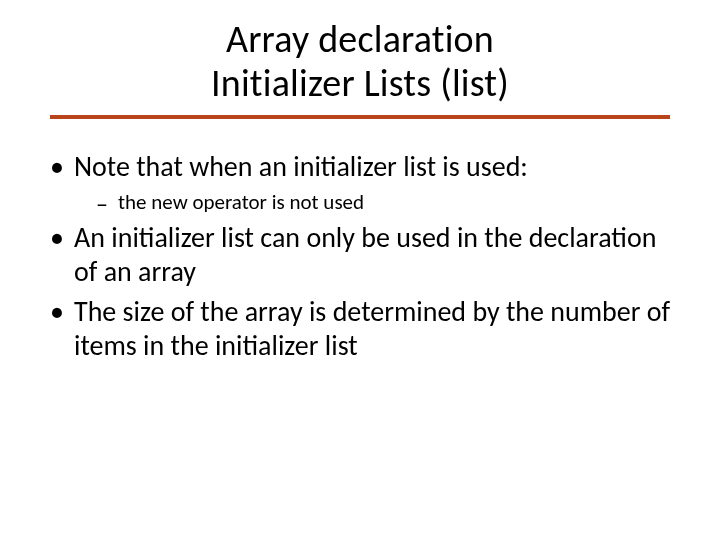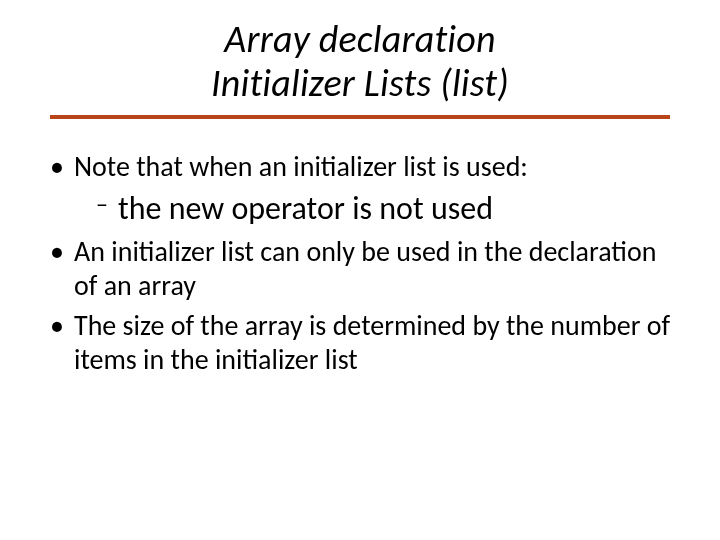--- a/index.html
+++ b/index.html
@@ -15,21 +15,20 @@
     width: 720px;
     height: 540px;
     position: relative;
     box-sizing: border-box;
     padding: 18px 40px 20px 40px;
   }
   .title-block {
     text-align: center;
     padding-bottom: 4px;
     margin: 0 10px 6px 10px;
-    font-style: italic;
   }
   .title-line {
     font-size: 38px;
     line-height: 1.15;
     font-weight: 400;
     letter-spacing: 0.2px;
   }
   .underline {
     height: 4px;
     background: #b9441a;
@@ -59,21 +58,21 @@
     font-size: 28px;
   }
   ul.level2 {
     list-style: none;
     margin: 4px 0 6px 0;
     padding: 0 0 0 22px;
   }
   ul.level2 > li {
     position: relative;
     padding-left: 22px;
-    font-size: 32px;
+    font-size: 21px;
     line-height: 1.25;
     margin-bottom: 2px;
   }
   ul.level2 > li::before {
     content: "–";
     position: absolute;
     left: 0;
     top: 0;
     font-size: 24px;
   }

